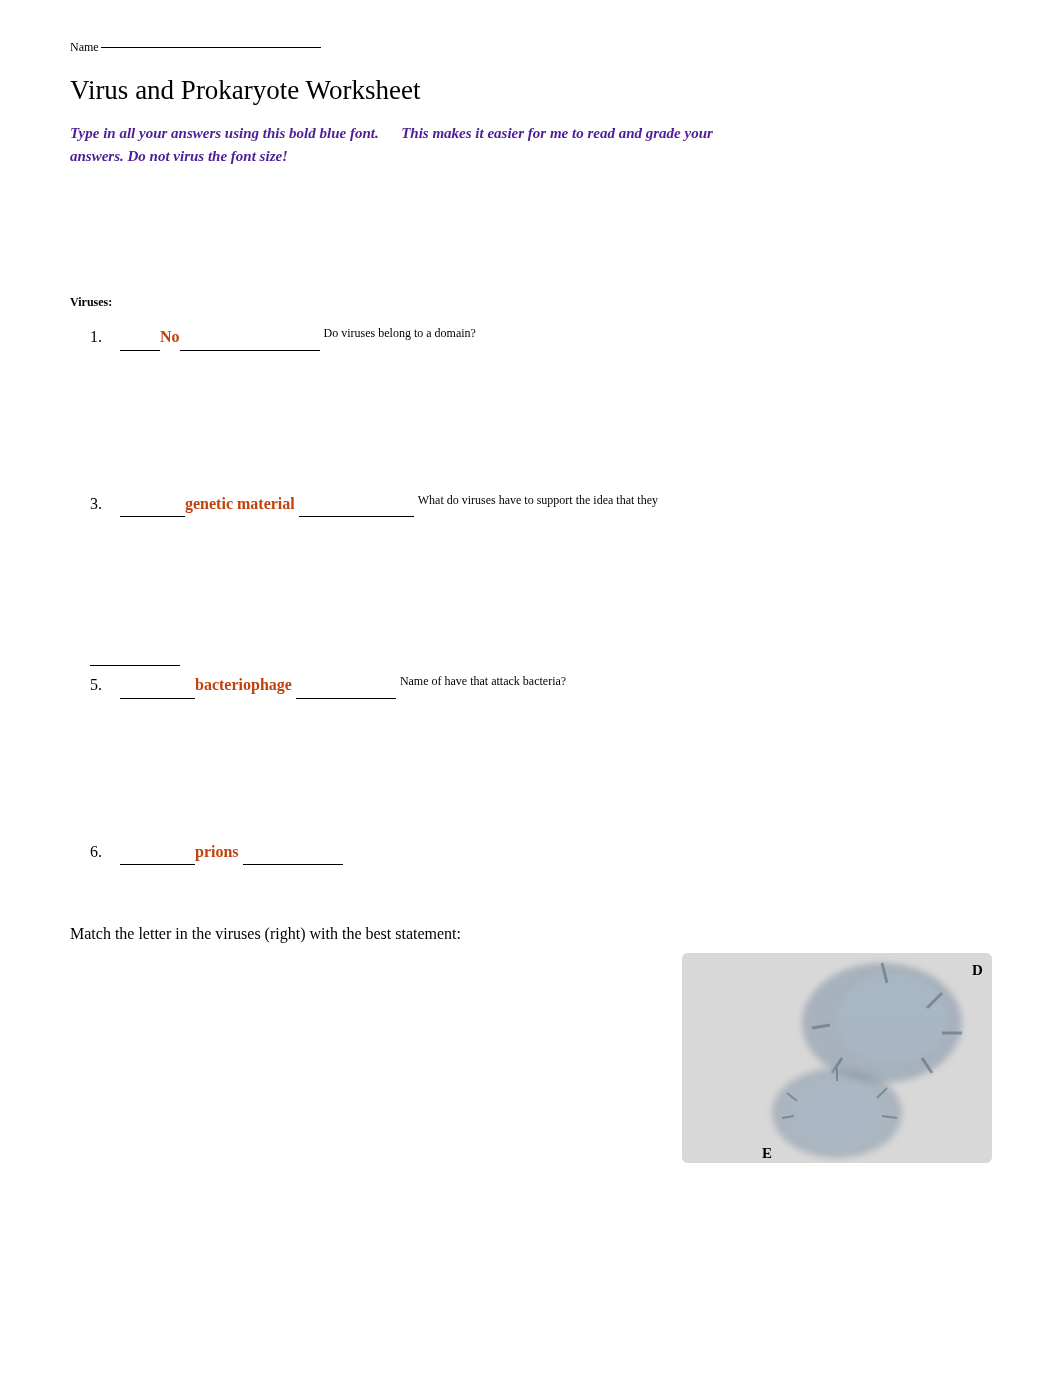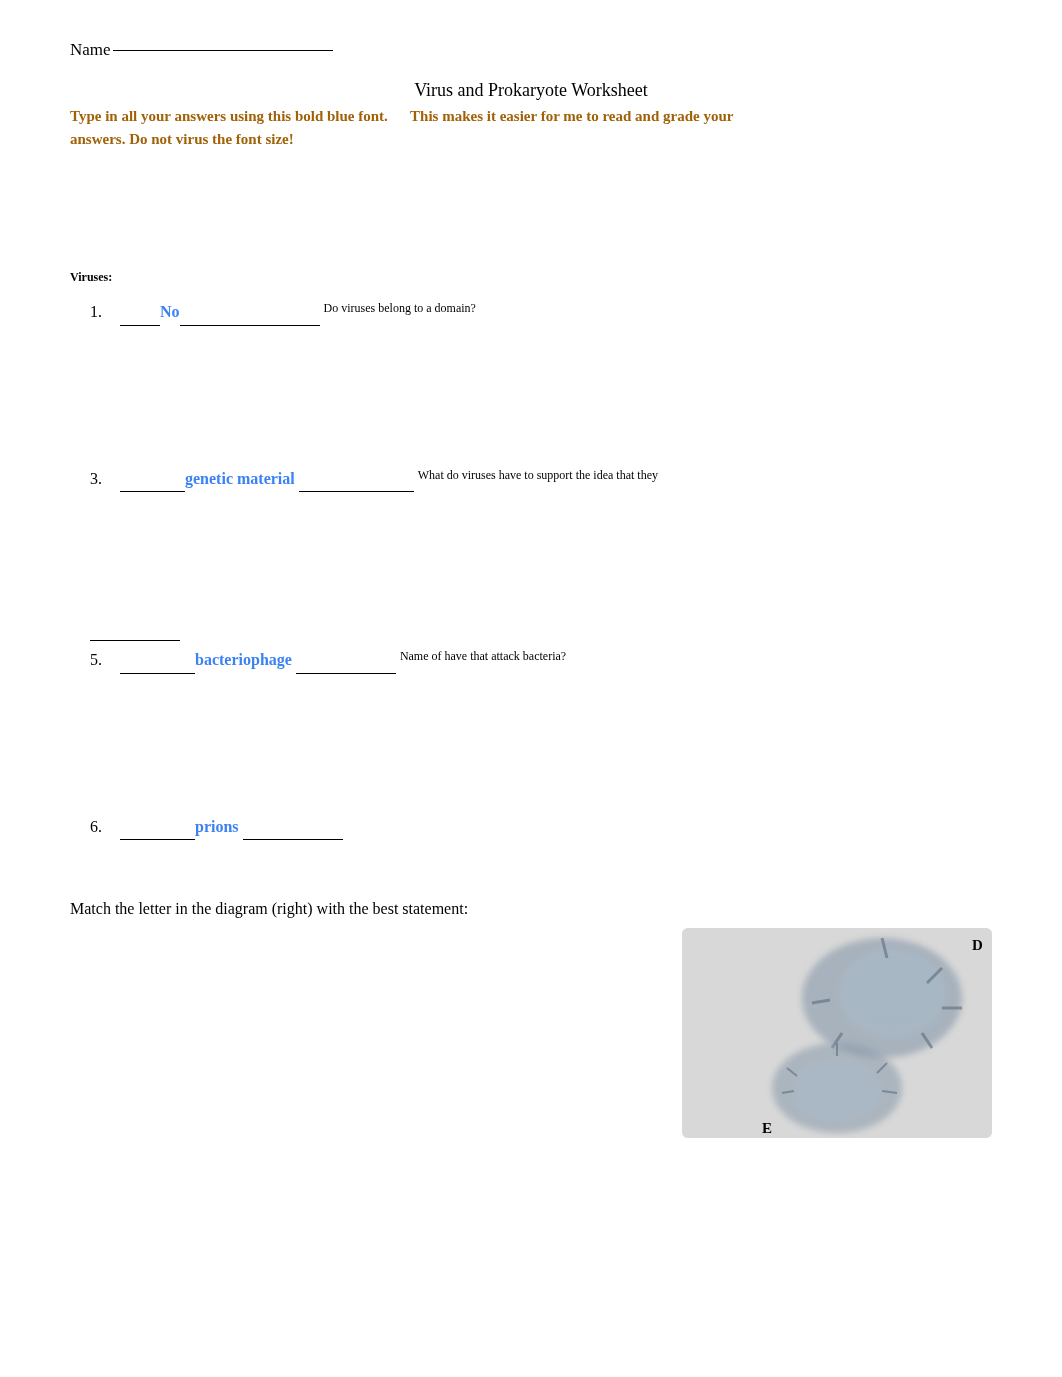--- a/index.html
+++ b/index.html
@@ -18,42 +18,44 @@
       padding: 40px 70px;
     }
 
     .name-line {
       display: flex;
       align-items: center;
       margin-bottom: 20px;
     }
 
     .name-label {
-      font-size: 17px;
+      font-size: 12px;
     }
 
     .name-underline {
       display: inline-block;
       width: 220px;
       border-bottom: 1px solid #000;
       margin-left: 2px;
     }
 
     .page-title {
-      text-align: center;
-      font-size: 18px;
+      text-align: left;
+      font-size: 27px;
       font-weight: normal;
-      margin-bottom: 4px;
+      margin-bottom: 16px;
     }
 
     .instructions {
-      color: #a16207;
+      color: #4c1d95;
       font-size: 15px;
       font-weight: bold;
+      margin-bottom: 8px;
       line-height: 1.5;
+      font-style: italic;
     }
 
     .spacer-large {
       height: 120px;
     }
 
     .section-header {
       font-size: 12px;
       font-weight: bold;
       margin-bottom: 14px;
@@ -70,21 +72,21 @@
       flex-wrap: wrap;
       line-height: 1.6;
     }
 
     .q-number {
       min-width: 30px;
       font-size: 16px;
     }
 
     .answer-blue {
-      color: #3b82f6;
+      color: #c2410c;
       font-weight: bold;
       text-align: center;
     }
 
     .question-text {
       font-size: 12px;
     }
 
     .match-section {
       margin-top: 20px;
@@ -174,21 +176,21 @@
 <div class="question-block">
   <div class="question-row">
     <span class="q-number">6.</span>
     <span style="display:inline-block; border-bottom:1px solid #000; width:75px;">&nbsp;</span><span class="answer-blue">prions</span>&nbsp;<span style="display:inline-block; border-bottom:1px solid #000; width:100px;">&nbsp;</span>&nbsp;
   </div>
 </div>
 
 <div style="height: 30px;"></div>
 
 <div class="match-section">
-  <div style="font-size:16px;">Match the letter in the diagram (right) with the best statement:</div>
+  <div style="font-size:16px;">Match the letter in the viruses (right) with the best statement:</div>
 
   <div class="diagram-area">
     <div class="diagram-placeholder">
 
       <svg width="310" height="210" xmlns="http://www.w3.org/2000/svg">
 
         <rect width="310" height="210" fill="#d8d8d8"></rect>
 
         <ellipse cx="200" cy="70" rx="80" ry="60" fill="#8899aa" opacity="0.6" filter="url(#blur1)"></ellipse>
         <ellipse cx="210" cy="65" rx="55" ry="45" fill="#aabbcc" opacity="0.5" filter="url(#blur1)"></ellipse>

